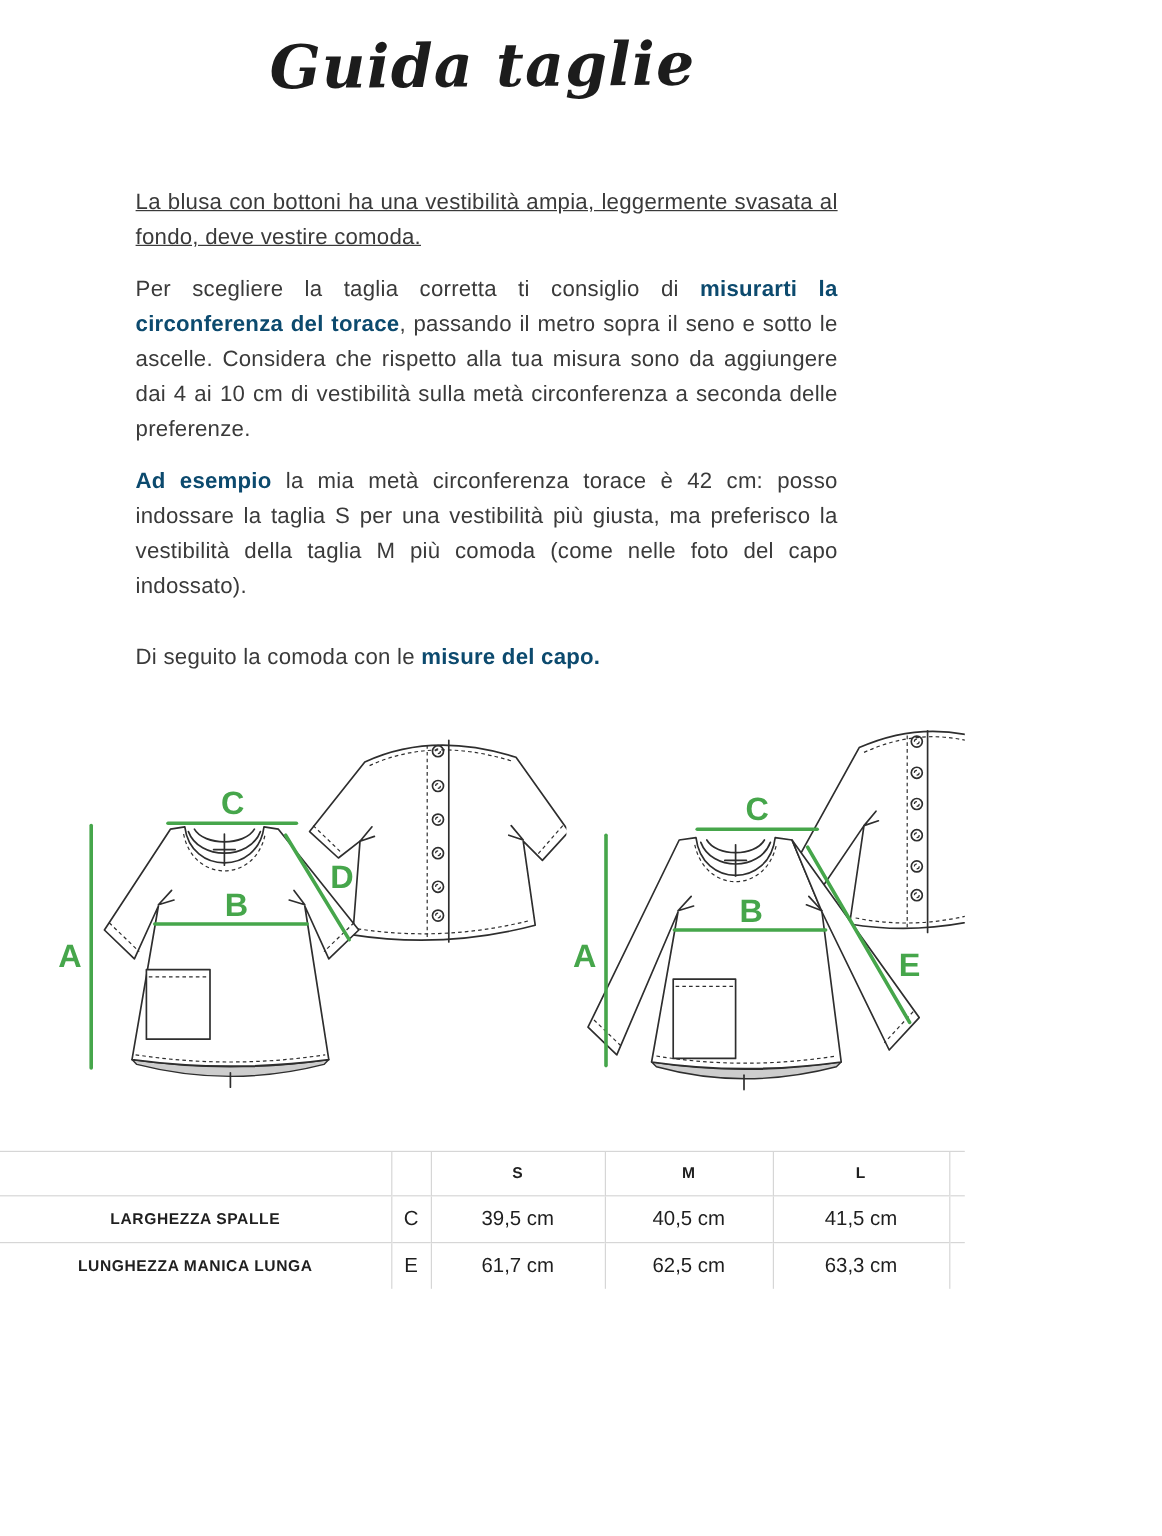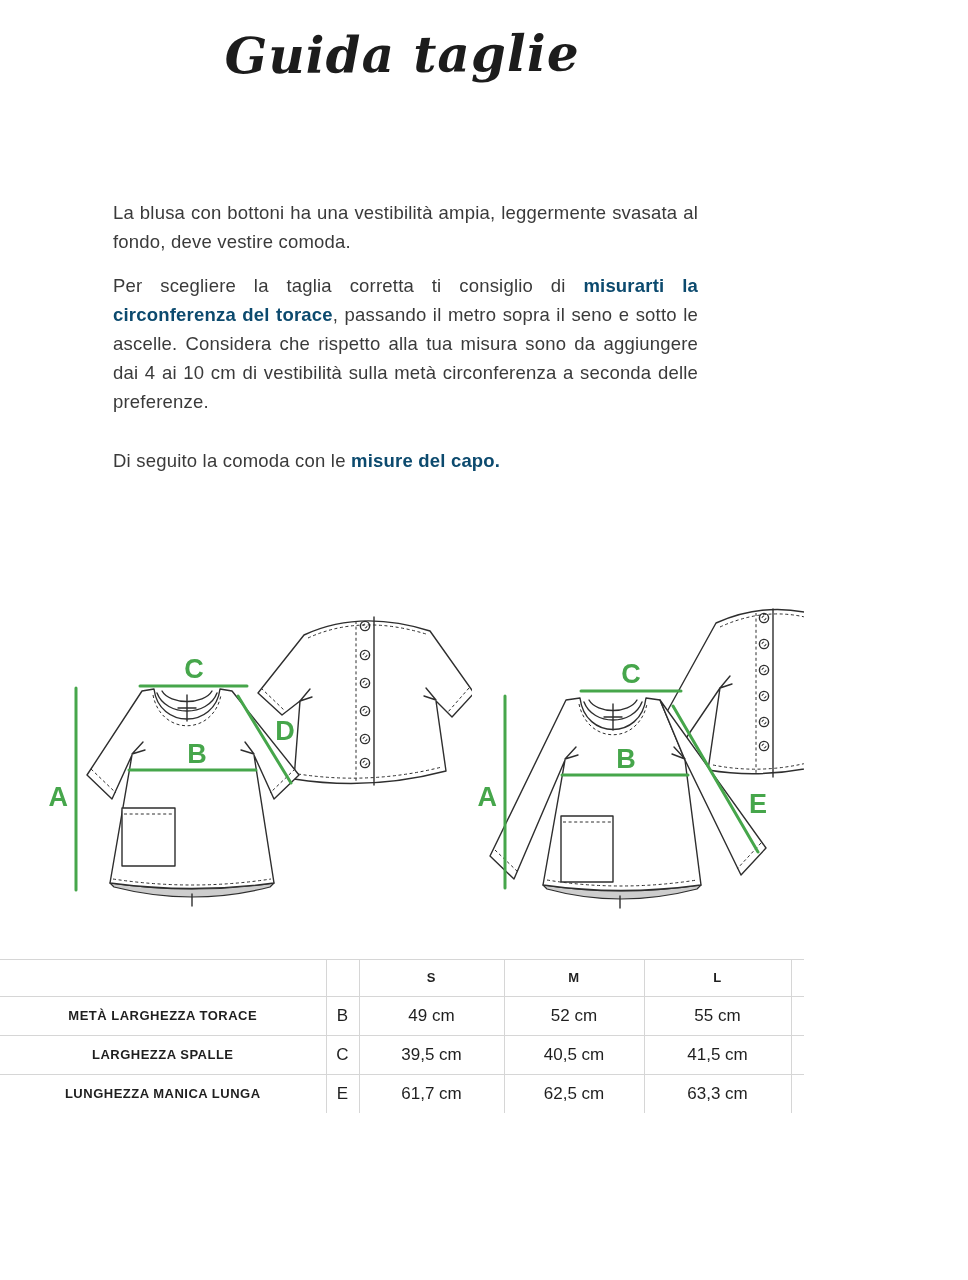--- a/index.html
+++ b/index.html
@@ -11,21 +11,21 @@
   .title {
     padding-top:22px; text-align:center; font-family:"DejaVu Serif", serif;
     font-style:italic; font-weight:700; font-size:50px; line-height:66px;
     color:#1c1c1c; letter-spacing:1px; transform:rotate(-0.5deg);
   }
   .intro { margin:0 106px 0 113px; }
   .intro p {
     margin:0 0 15px 0; font-size:18.5px; line-height:29px;
     text-align:justify; letter-spacing:0.2px; color:#3a3a3a;
   }
-  .intro p.first { margin-top:110px; }
+  .intro p.first { margin-top:65px;text-decoration:underline; }
   .intro p.spaced { margin-top:30px; }
   .intro b { color:#0c4a6e; }
 
   .diagram-short { position:absolute; left:42px; top:593px; }
   .diagram-long  { position:absolute; left:468px; top:588px; }
 
   .ln   { fill:none; stroke:var(--ink); stroke-width:1.4; stroke-linejoin:round; stroke-linecap:round; }
   .lnw  { fill:#ffffff; stroke:var(--ink); stroke-width:1.4; stroke-linejoin:round; }
   .dash { fill:none; stroke:var(--ink); stroke-width:1; stroke-dasharray:3 2.6; }
   .shade{ fill:#cdcdcd; stroke:var(--ink); stroke-width:1.2; stroke-linejoin:round; }
@@ -49,20 +49,21 @@
 </head>
 <body>
 
 <div class="page">
 
   <div class="title">Guida taglie</div>
 
   <div class="intro">
     <p class="first"><span>La blusa con bottoni ha una vestibilità ampia, leggermente svasata al fondo, deve vestire comoda.</span></p>
     <p><span>Per scegliere la taglia corretta ti consiglio di </span><b>misurarti la circonferenza del torace</b><span>, passando il metro sopra il seno e sotto le ascelle. Considera che rispetto alla tua misura sono da aggiungere dai 4 ai 10 cm di vestibilità sulla metà circonferenza a seconda delle preferenze.</span></p>
+    <p><b>Ad esempio</b><span> la mia metà circonferenza torace è 42 cm: posso indossare la taglia S per una vestibilità più giusta, ma preferisco la vestibilità della taglia M più comoda (come nelle foto del capo indossato).</span></p>
     <p class="spaced"><span>Di seguito la comoda con le </span><b>misure del capo.</b></p>
   </div>
 
   <svg class="diagram-short" width="430" height="330" viewBox="0 0 430 330" xmlns="http://www.w3.org/2000/svg">
 
     <g>
       <path class="lnw" d="M216 100 L262 42 Q318 16 388 38 L432 100 L410 124 L394 108 L404 178 Q328 198 252 186 L258 108 L240 122 Z"></path>
       <path class="dash" d="M266 45 Q318 21 384 41"></path>
       <path class="dash" d="M256 181 Q328 192 400 174"></path>
       <path class="dash" d="M219 95 L243 118"></path>
@@ -199,28 +200,20 @@
           <th></th>
           <th></th>
           <th class="size-head">S</th>
           <th class="size-head">M</th>
           <th class="size-head">L</th>
           <th class="size-head">XL</th>
         </tr>
       </thead>
       <tbody>
         <tr>
-          <td class="m-label">METÀ LARGHEZZA TORACE</td>
-          <td class="m-letter">B</td>
-          <td class="m-value">49 cm</td>
-          <td class="m-value">52 cm</td>
-          <td class="m-value">55 cm</td>
-          <td class="m-value">58 cm</td>
-        </tr>
-        <tr>
           <td class="m-label">LARGHEZZA SPALLE</td>
           <td class="m-letter">C</td>
           <td class="m-value">39,5 cm</td>
           <td class="m-value">40,5 cm</td>
           <td class="m-value">41,5 cm</td>
           <td class="m-value">42,5 cm</td>
         </tr>
         <tr>
           <td class="m-label">LUNGHEZZA MANICA LUNGA</td>
           <td class="m-letter">E</td>

